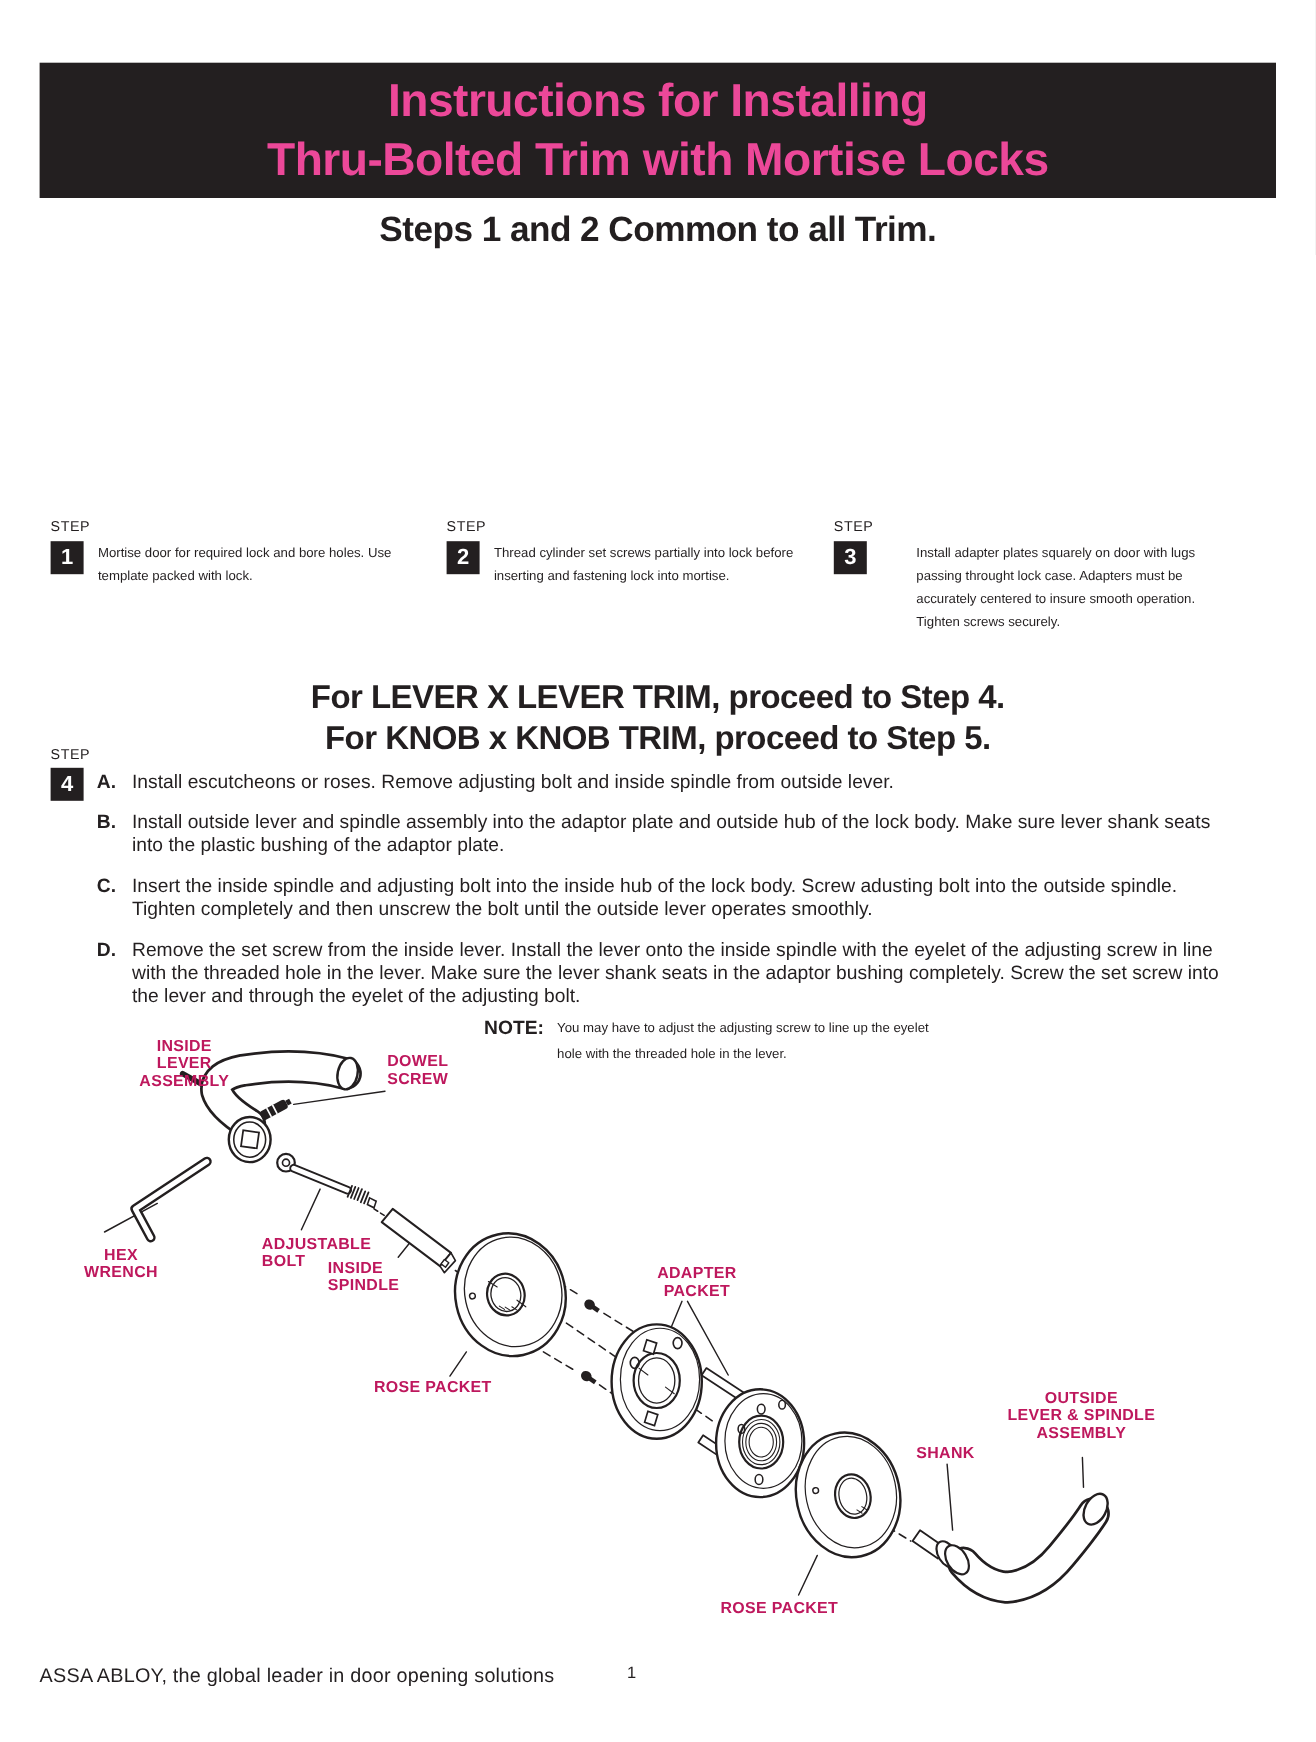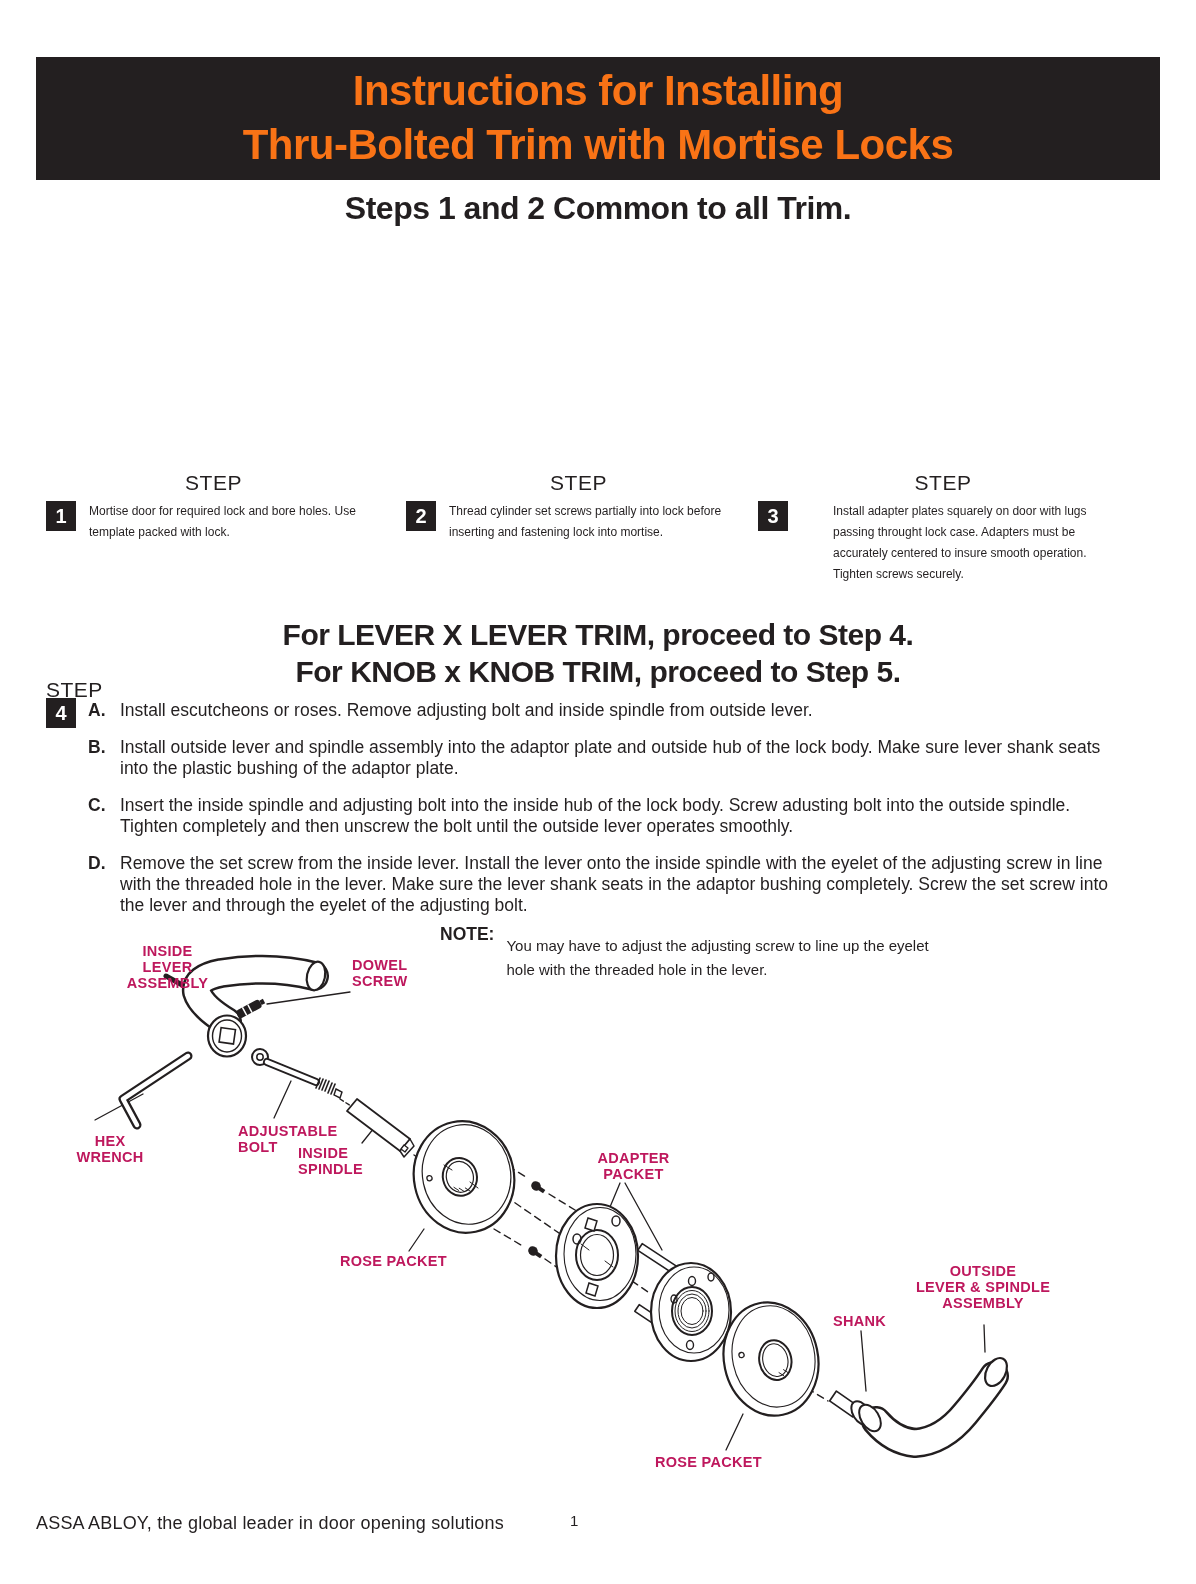--- a/index.html
+++ b/index.html
@@ -5,50 +5,50 @@
   html,body{margin:0;padding:0;background:#e8e8e8;}
   .page{
     position:relative;width:1196px;height:1584px;margin:0 auto;
     background:#ffffff;color:#231f20;
     font-family:"Liberation Sans","DejaVu Sans",sans-serif;
     overflow:hidden;
   }
   .abs{position:absolute;}
   
   .banner{
-    left:36px;top:57px;width:1124px;height:123px;background:#231f20;color:#f97316;
+    left:36px;top:57px;width:1124px;height:123px;background:#231f20;color:#ec4899;
     text-align:center;font-weight:bold;font-size:42px;line-height:54px;
     letter-spacing:-0.5px;padding-top:7px;box-sizing:border-box;
   }
   .subtitle{
     left:0;top:190px;width:1196px;text-align:center;
     font-weight:bold;font-size:32px;letter-spacing:-0.5px;
   }
   
-  .step-label{font-size:21px;letter-spacing:0.5px;text-align:center;}
+  .step-label{font-size:13px;letter-spacing:0.5px;}
   .step-row{display:flex;gap:13px;margin-top:6px;}
   .step-num{
     flex:none;width:30px;height:30px;background:#231f20;color:#fff;
     font-weight:bold;font-size:20px;display:flex;align-items:center;justify-content:center;
   }
   .step-text{font-size:12px;line-height:21px;white-space:pre-line;}
   
   .proceed{
     left:0;top:616px;width:1196px;text-align:center;
     font-weight:bold;font-size:30px;line-height:37px;letter-spacing:-0.5px;
   }
   
   .items{left:88px;top:700px;width:1040px;}
   .item{display:flex;gap:8px;margin-bottom:16px;}
   .letter{flex:none;width:24px;font-weight:bold;font-size:17.5px;line-height:21px;}
   .itext{font-size:17.5px;line-height:21px;}
   
   .note{left:440px;top:922px;display:flex;gap:12px;width:620px;}
   .note-label{font-weight:bold;font-size:17.5px;line-height:24px;}
-  .note-text{font-size:15px;line-height:24px;white-space:pre-line;margin-top:12px;}
+  .note-text{font-size:12px;line-height:24px;white-space:pre-line;}
   
   .diagram{left:0;top:905px;width:1196px;height:600px;}
   .diagram svg{position:absolute;left:0;top:0;}
   .dlabel{
     position:absolute;font-size:14.5px;line-height:16px;letter-spacing:0.3px;
     white-space:pre-line;color:#be185d;font-weight:bold;
   }
   .center{text-align:center;}
   
   .footer-left{left:36px;top:1513px;font-size:18px;letter-spacing:0.2px;}

